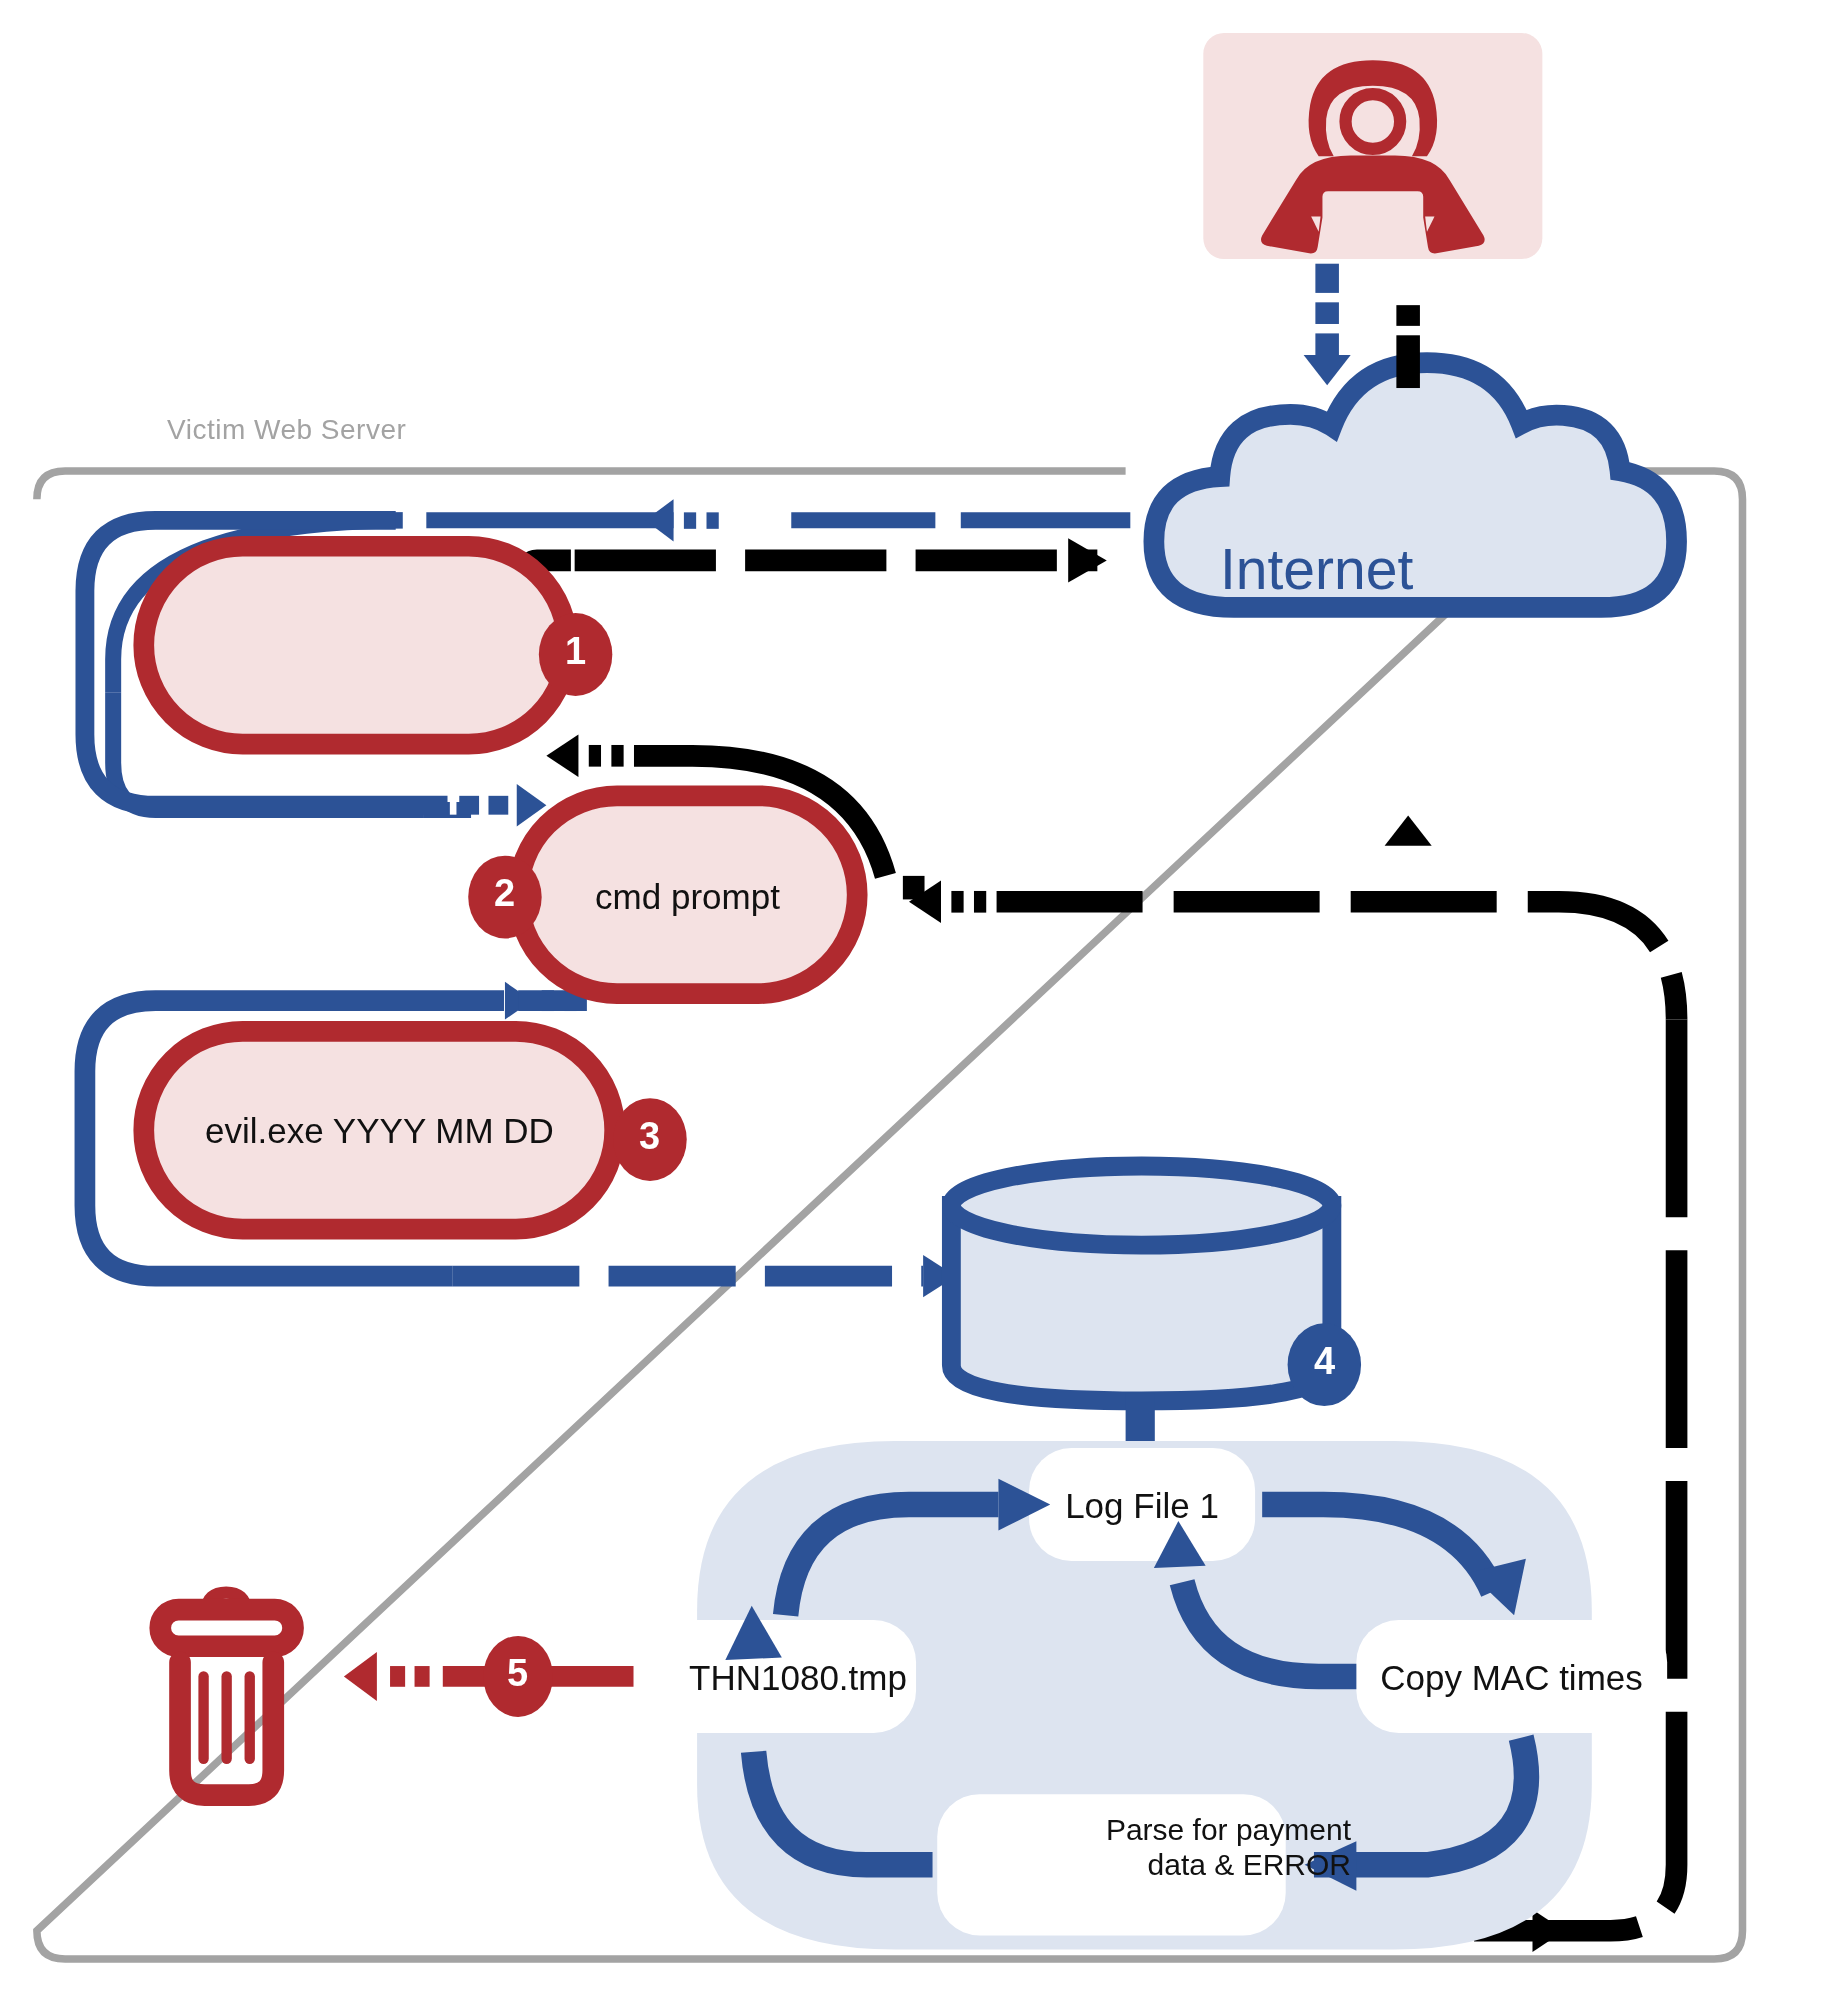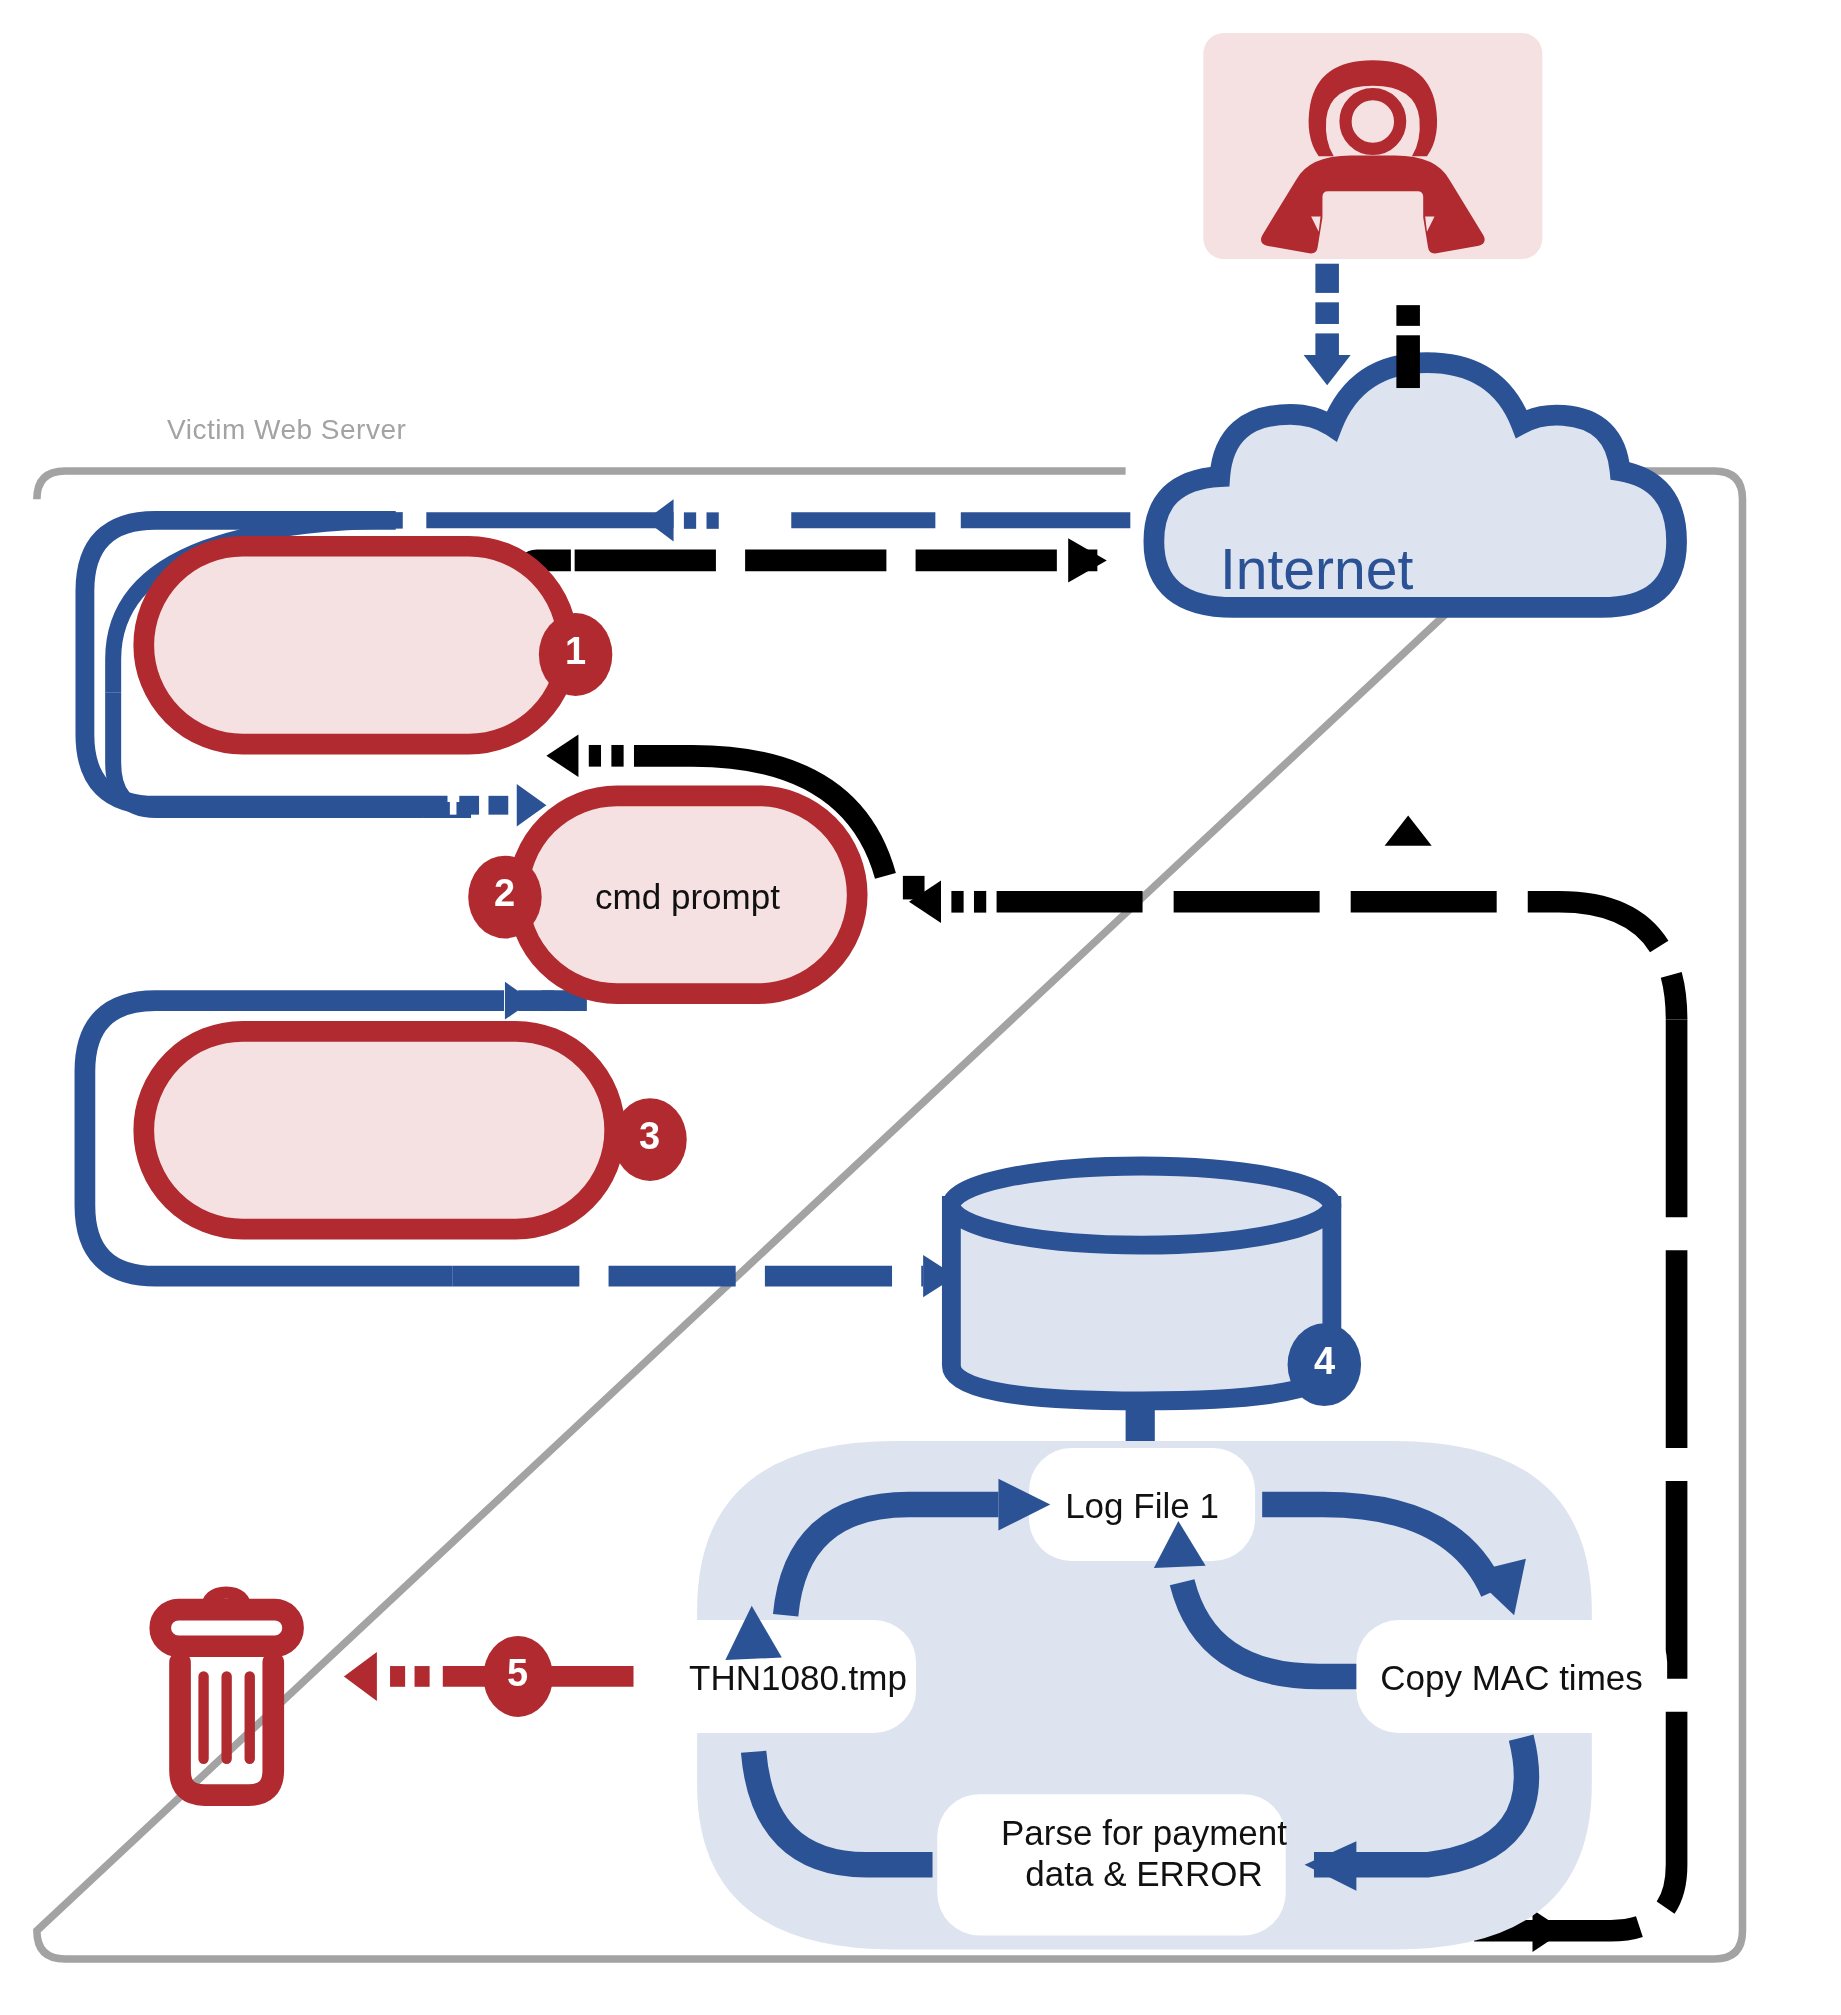--- a/index.html
+++ b/index.html
@@ -248,29 +248,30 @@
 
   <div class="ttl" style="left:127px;top:414px;font-size:28px;letter-spacing:0.5px;margin-left:40px;">Victim Web Server</div>
 
   <div class="inet" style="left:1220px;top:500px;font-size:57px;">Internet</div>
 
   <div class="num" style="left:552px;top:630px;width:47px;font-size:38px;">1</div>
 
   <div class="lbl" style="left:518px;top:876px;width:339px;font-size:35px;">cmd prompt</div>
   <div class="num" style="left:481px;top:872px;width:47px;font-size:38px;">2</div>
 
+  <div class="lbl" style="left:144px;top:1110px;width:471px;font-size:35px;">evil.exe YYYY MM DD</div>
   <div class="num" style="left:626px;top:1115px;width:47px;font-size:38px;">3</div>
 
   <div class="num" style="left:1301px;top:1340px;width:47px;font-size:38px;">4</div>
 
   <div class="lbl" style="left:1029px;top:1485px;width:226px;font-size:35px;">Log File 1</div>
 
   <div class="lbl" style="left:1356px;top:1657px;width:311px;font-size:35px;">Copy MAC times</div>
 
-  <div class="lbl" style="left:937px;top:1812px;width:414px;font-size:35px;">Parse for payment
+  <div class="lbl" style="left:937px;top:1812px;width:414px;font-size:30px;text-align:right;">Parse for payment
 data &amp; ERROR</div>
 
   <div class="lbl" style="left:633px;top:1657px;width:330px;font-size:35px;">THN1080.tmp</div>
 
   <div class="num" style="left:494px;top:1652px;width:47px;font-size:38px;">5</div>
 
 </div>
 
 
 </body></html>

